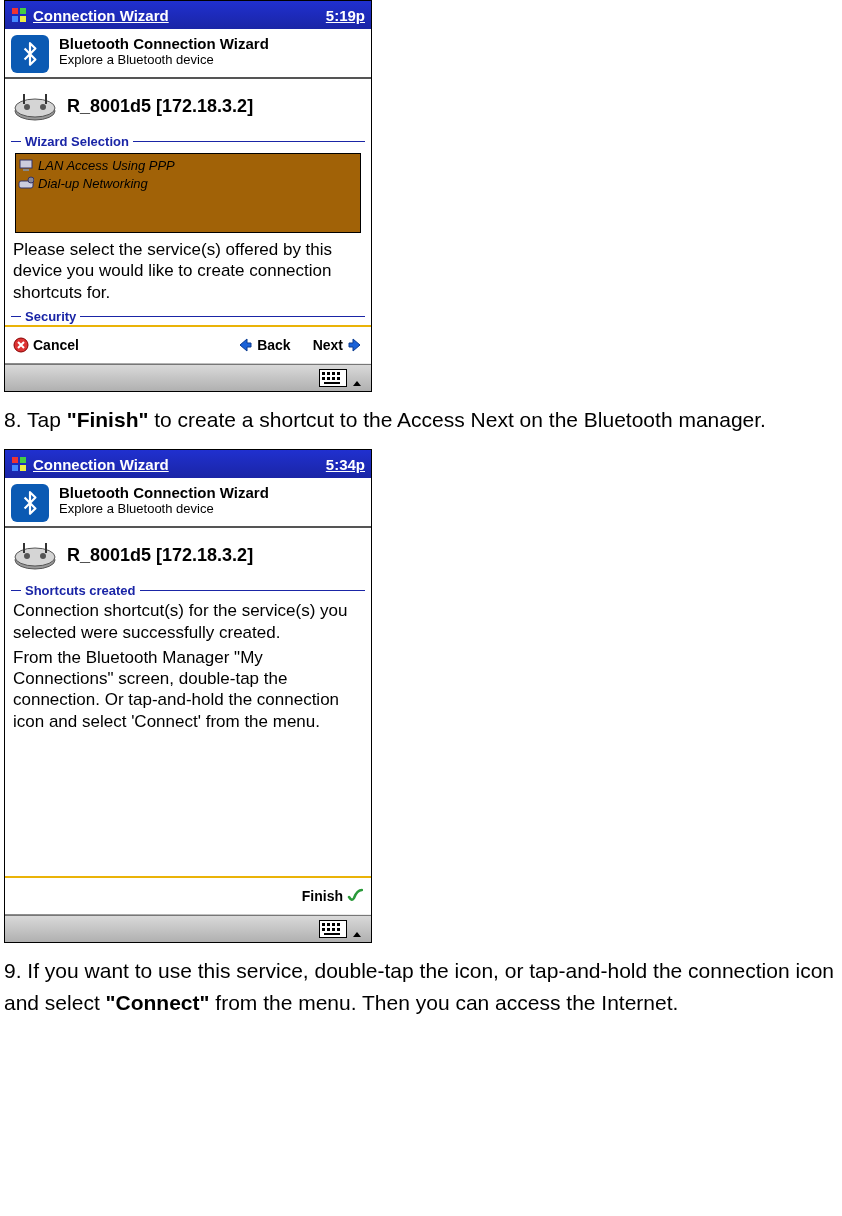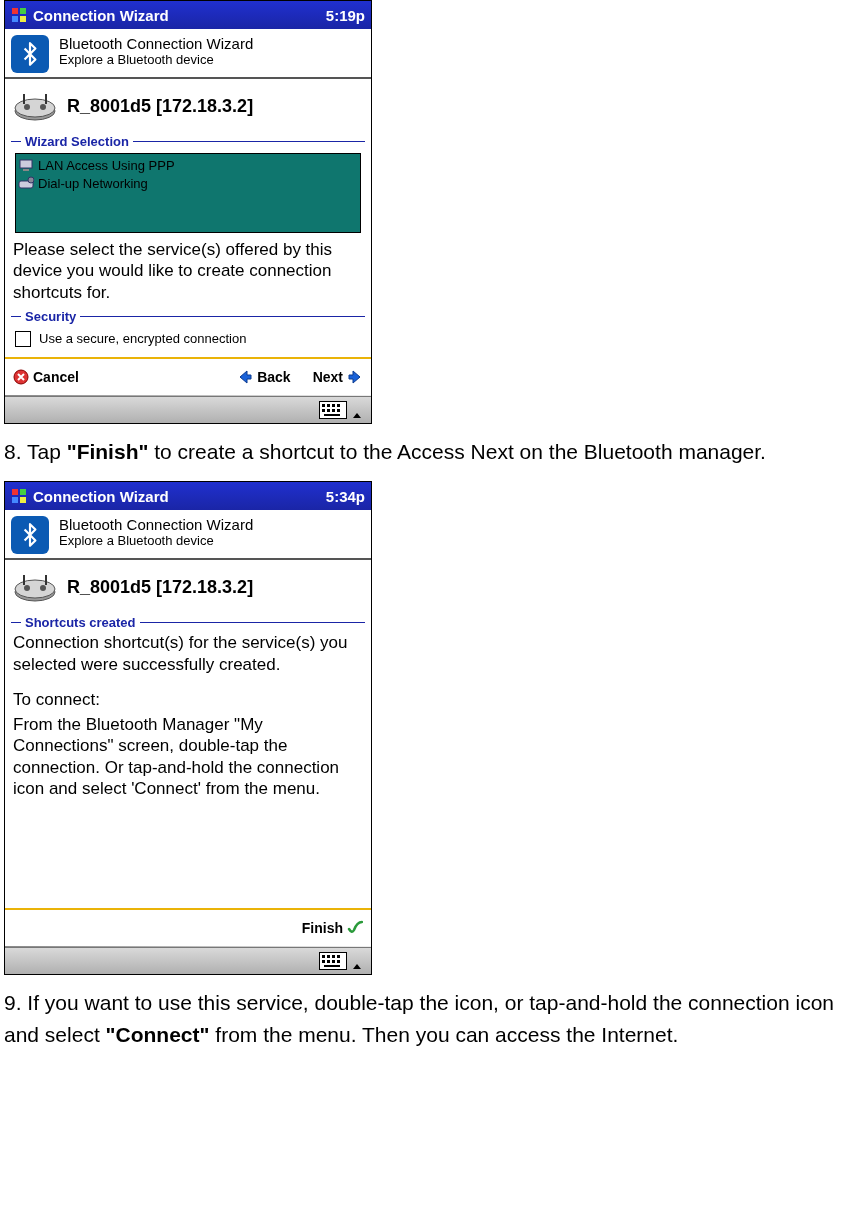--- a/index.html
+++ b/index.html
@@ -33,20 +33,21 @@
   
   .titlebar {
     background: linear-gradient(180deg, #2030cf 0%, #1a25a6 100%);
     color: #fff;
     display: flex;
     align-items: center;
     height: 28px;
     padding: 0 6px;
     font-weight: bold;
     font-size: 15px;
+    text-decoration: underline;
   }
   .titlebar .start-icon {
     display: inline-block;
     width: 16px; height: 16px;
     margin-right: 6px;
   }
   .titlebar .title-text { flex: 1; }
   .titlebar .time { font-size: 15px; font-weight: bold; }
 
   
@@ -54,21 +55,21 @@
     display: flex;
     padding: 6px 6px 4px 6px;
     gap: 10px;
   }
   .bt-logo {
     width: 38px; height: 38px;
     background: #0b5ab3;
     border-radius: 6px;
     display:flex; align-items:center; justify-content:center;
   }
-  .bt-header-text .t1 { font-weight: normal; font-size: 15px; }
+  .bt-header-text .t1 { font-weight: bold; font-size: 15px; }
   .bt-header-text .t2 { font-size: 13px; }
 
   .thin-divider { height:1px; background: linear-gradient(90deg,#888,#eee); }
   .thick-divider { height:2px; background:#555; }
 
   
   .device-row {
     display:flex; align-items:center;
     padding:10px 8px;
     gap: 10px;
@@ -89,21 +90,22 @@
     color: #1a25a6; font-weight:bold; font-size:13px; padding: 0 4px;
   }
 
   
   .service-listbox {
     margin: 4px 10px;
     border: 1px solid #000;
     height: 74px;
     font-size: 13px;
     padding: 2px;
-    background:#0f766e;
+    background:#a16207;
+    font-style:italic;
   }
   .service-listbox .item {
     display:flex; align-items:center; gap:4px;
     padding: 1px 0;
   }
   .small-icon {
     width:16px; height:16px;
     display:inline-block;
   }
 
@@ -239,24 +241,20 @@
     </div>
 
     <div class="body-text">Please select the service(s) offered by this device you would like to create connection shortcuts for.</div>
 
     <div class="section-label-row" style="margin-top:4px;">
       <div class="line left"></div>
       <div class="label">Security</div>
       <div class="line right"></div>
     </div>
 
-    <div class="checkbox-row">
-      <span class="checkbox"></span>
-      <span>Use a secure, encrypted connection</span>
-    </div>
 
     <div class="nav-row">
       <div class="nav-btn">
         <span class="nav-icon">
           <svg viewBox="0 0 16 16">
               <circle cx="8" cy="8" r="7" fill="#d33" stroke="#800"></circle>
               <path d="M5 5l6 6M11 5l-6 6" stroke="#fff" stroke-width="2"></path>
             </svg>
         </span>
         <span>Cancel</span>
@@ -348,21 +346,20 @@
       <span class="device-name">R_8001d5 [172.18.3.2]</span>
     </div>
 
     <div class="section-label-row">
       <div class="line left"></div>
       <div class="label">Shortcuts created</div>
       <div class="line right"></div>
     </div>
 
     <div class="body-text">Connection shortcut(s)  for the service(s) you selected were successfully created.</div>
-    <div class="body-text mt">To connect:</div>
     <div class="body-text">From the Bluetooth Manager "My Connections" screen, double-tap the connection. Or tap-and-hold the connection icon and select 'Connect' from the menu.</div>
 
     <div class="flex-fill"></div>
 
     <div class="nav-row right">
       <div class="nav-btn">
         <span>Finish</span>
         <span class="nav-icon">
           <svg viewBox="0 0 16 16">
               <circle cx="8" cy="8" r="7" fill="none"></circle>

